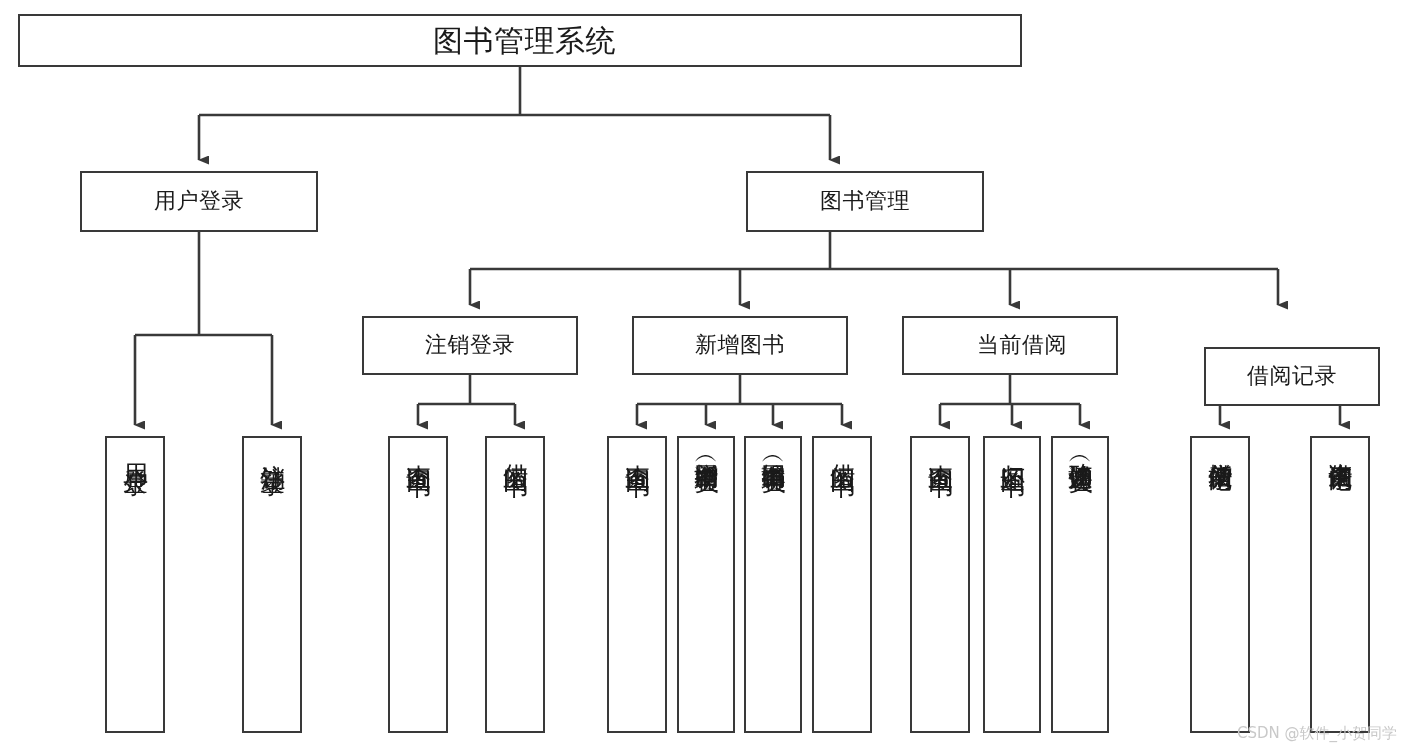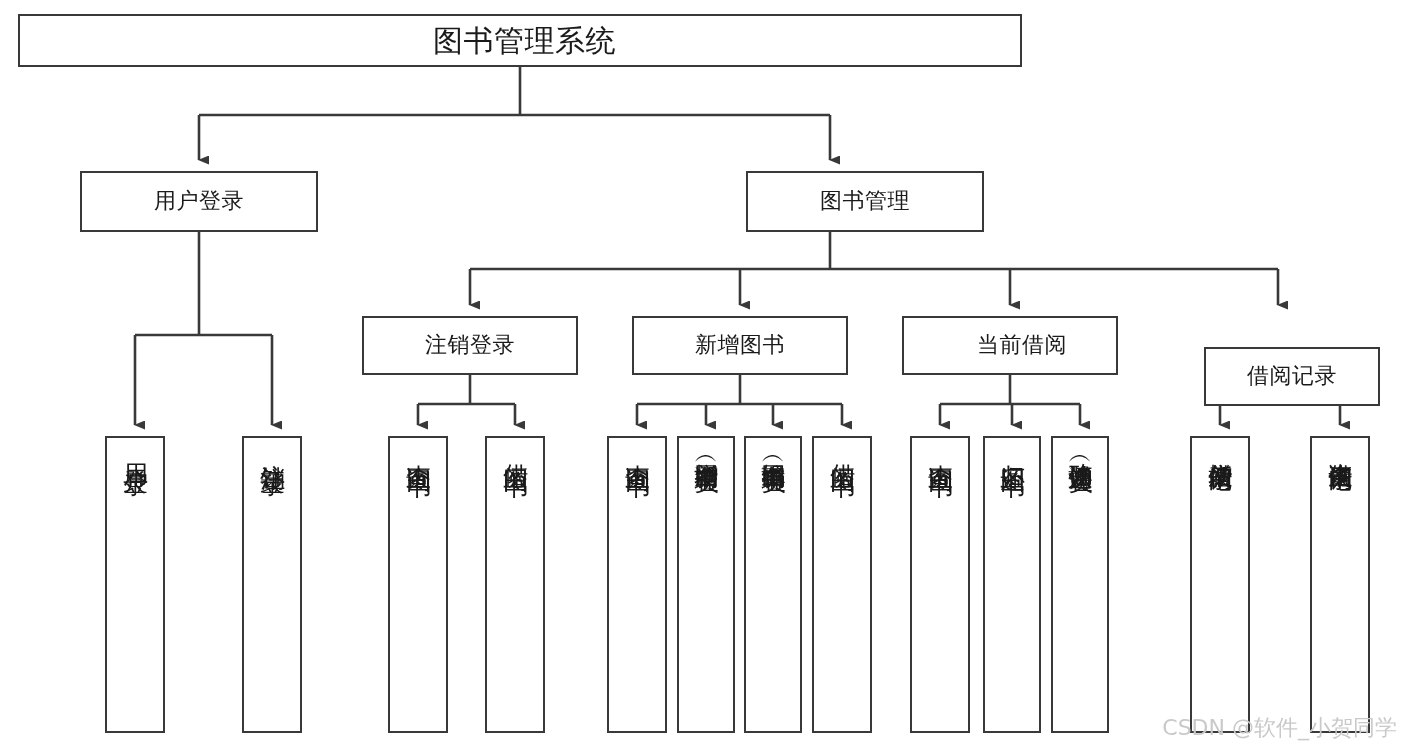--- a/index.html
+++ b/index.html
@@ -64,21 +64,21 @@
     white-space: nowrap;
   }
   .node.vert.tall-text .node-label {
     font-size: 24px;
     letter-spacing: 1px;
   }
   .watermark {
     position: absolute;
     right: 8px;
     bottom: 4px;
-    font-size: 22px;
+    font-size: 15px;
     color: #c9c9c9;
     white-space: nowrap;
     z-index: 3;
     font-family: "DejaVu Sans", "Liberation Sans", sans-serif;
   }
 </style>
 </head>
 <body>
 
 <div id="diagram-root">

